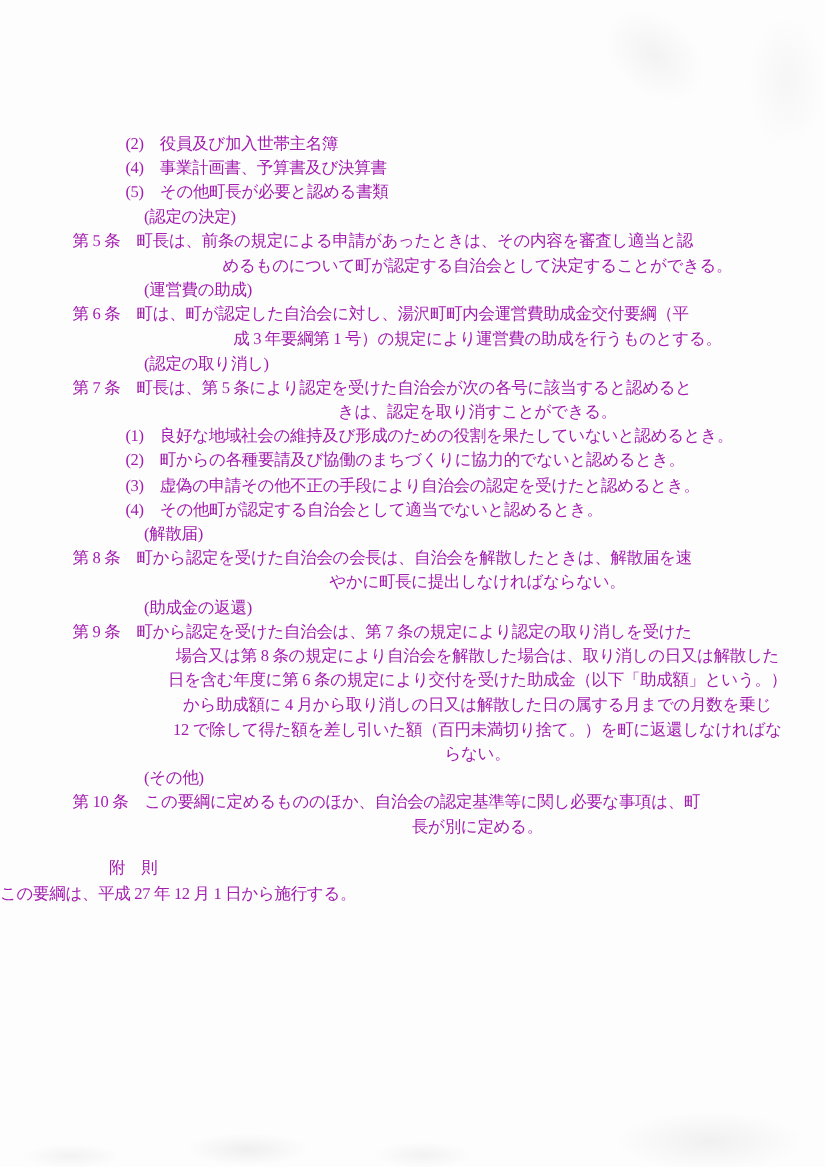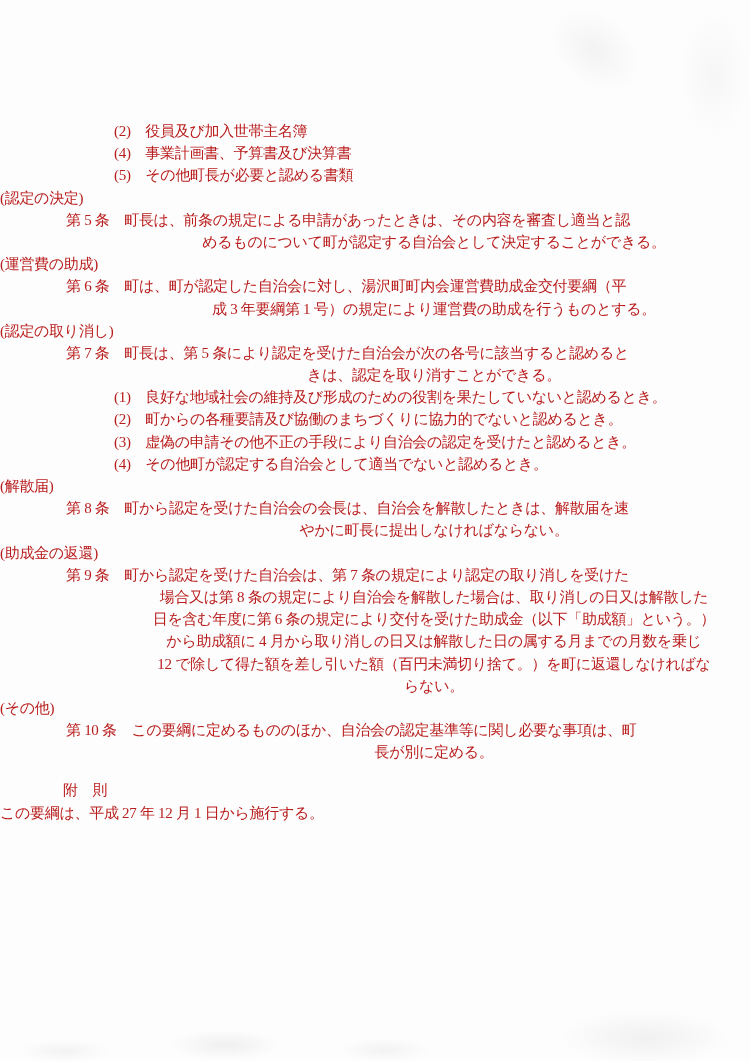--- a/index.html
+++ b/index.html
@@ -28,22 +28,22 @@
     line-height: 22.2px;
     font-size: 15px;
     letter-spacing: -0.3px;
     white-space: pre;
     overflow: visible;
   }
   
   .article  { padding-left: 66px; }
   .wrap     { padding-left: 118px; text-align: center; }
   .item     { padding-left: 114px; }
-  .heading  { }
-  .fusoku   { padding-left: 63px; }
+  .heading  { padding-left: 131px; }
+  .fusoku   { padding-left: 99px; }
   .bodyline { }
   .blank    { height: 16px; }
 
   
   .smudge {
     position: absolute;
     border-radius: 50%;
     pointer-events: none;
   }
   .smudge-a { left: 545px; top: 15px;  width: 100px; height: 70px;
@@ -56,21 +56,21 @@
   .smudge-d { left: 560px; top: 1010px; width: 170px; height: 55px;
     background: radial-gradient(closest-side, rgba(150,150,150,0.12), rgba(255,255,255,0)); }
   .smudge-e { left: 340px; top: 1038px; width: 90px;  height: 24px;
     background: radial-gradient(closest-side, rgba(150,150,150,0.10), rgba(255,255,255,0)); }
   .smudge-f { left: 20px;  top: 1040px; width: 90px;  height: 22px;
     background: radial-gradient(closest-side, rgba(150,150,150,0.10), rgba(255,255,255,0)); }
 </style>
 </head>
 <body>
 
-<div class="page" style="background: rgb(253, 253, 253); color: #b91c1c;">
+<div class="page" style="background: rgb(253, 253, 253); color: #a21caf;">
   <div class="doc">
       <div class="line item">(2)　役員及び加入世帯主名簿</div>
       <div class="line item">(4)　事業計画書、予算書及び決算書</div>
       <div class="line item">(5)　その他町長が必要と認める書類</div>
       <div class="line heading">(認定の決定)</div>
       <div class="line article">第 5 条　町長は、前条の規定による申請があったときは、その内容を審査し適当と認</div>
       <div class="line wrap">めるものについて町が認定する自治会として決定することができる。</div>
       <div class="line heading">(運営費の助成)</div>
       <div class="line article">第 6 条　町は、町が認定した自治会に対し、湯沢町町内会運営費助成金交付要綱（平</div>
       <div class="line wrap">成 3 年要綱第 1 号）の規定により運営費の助成を行うものとする。</div>

